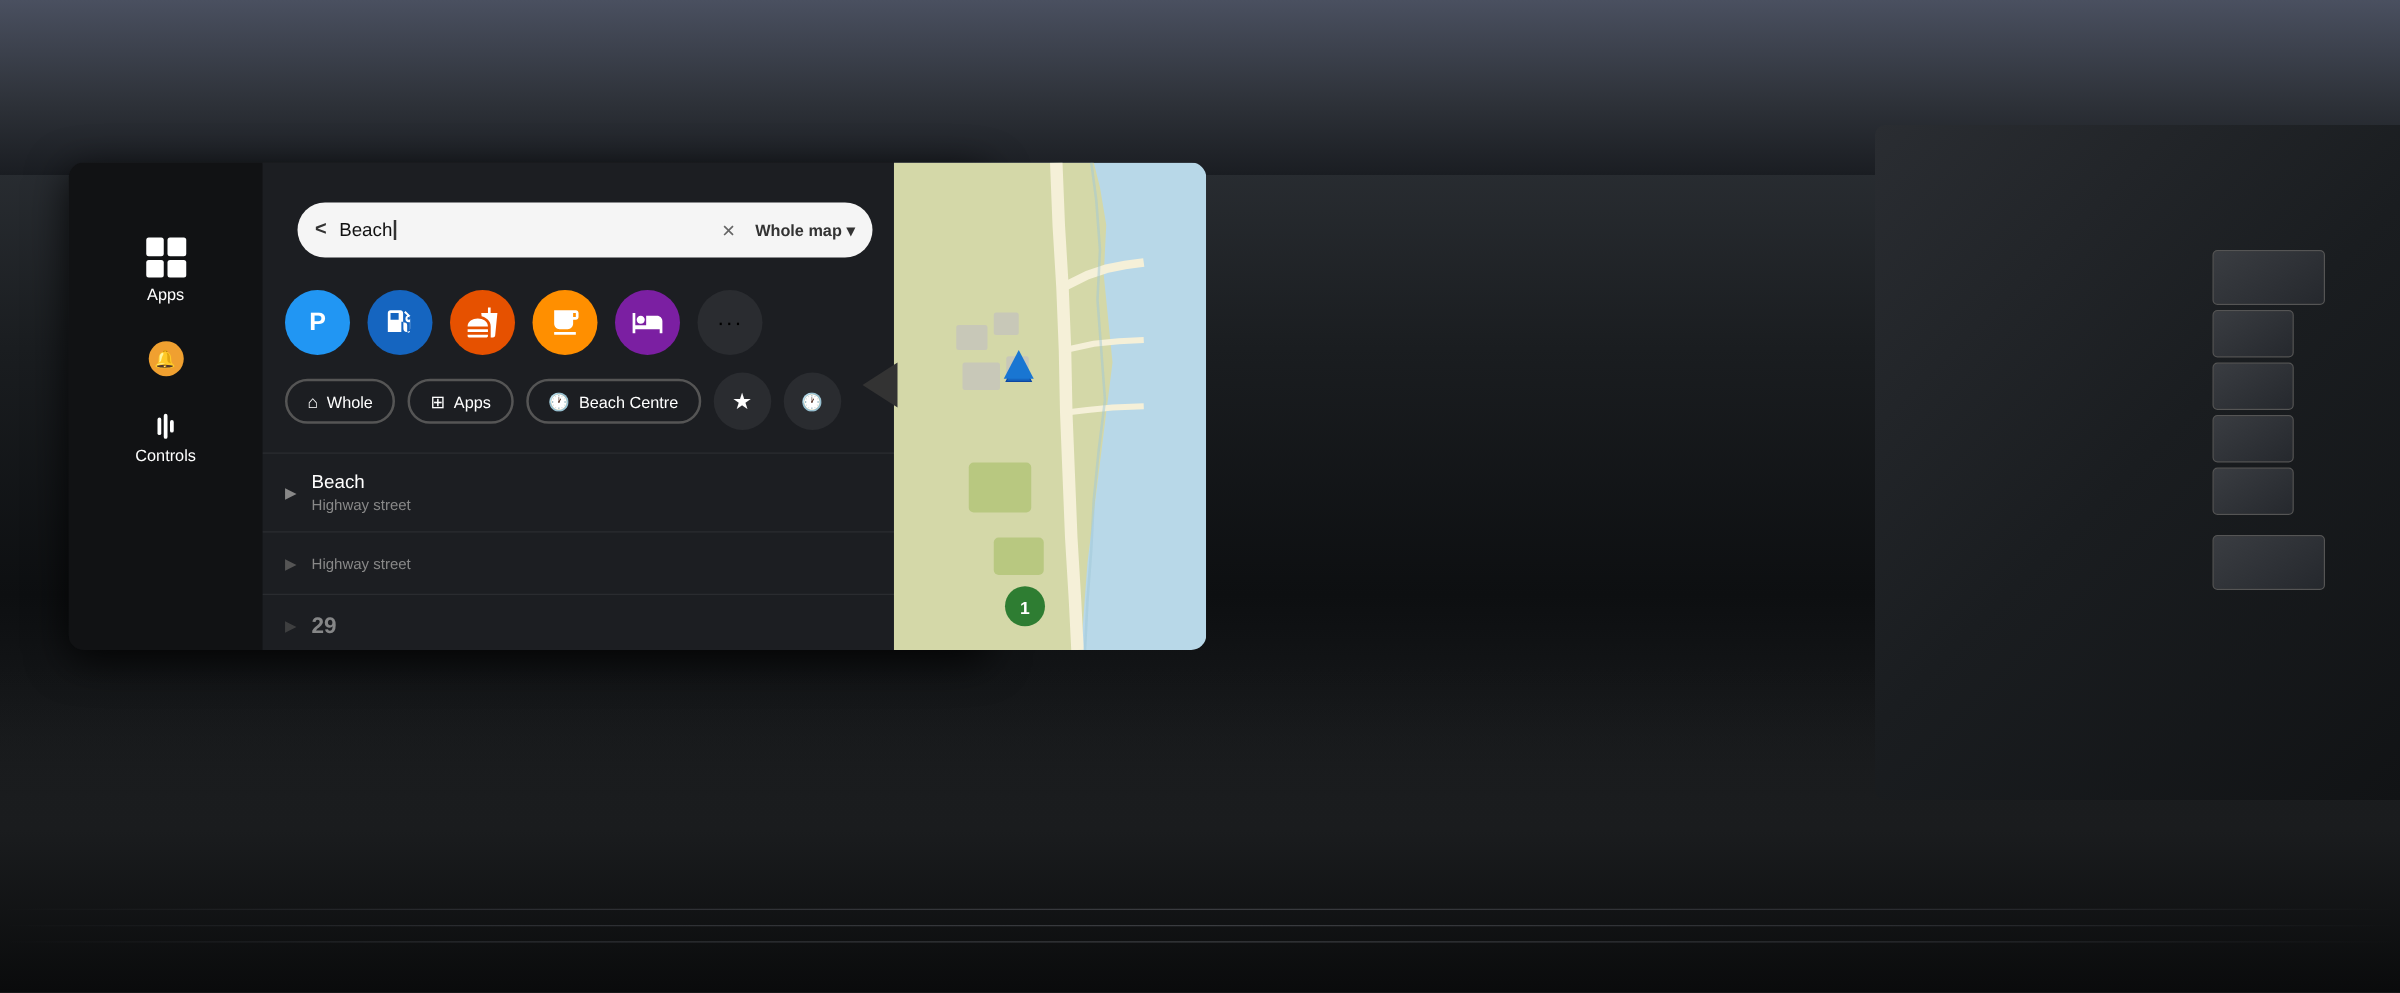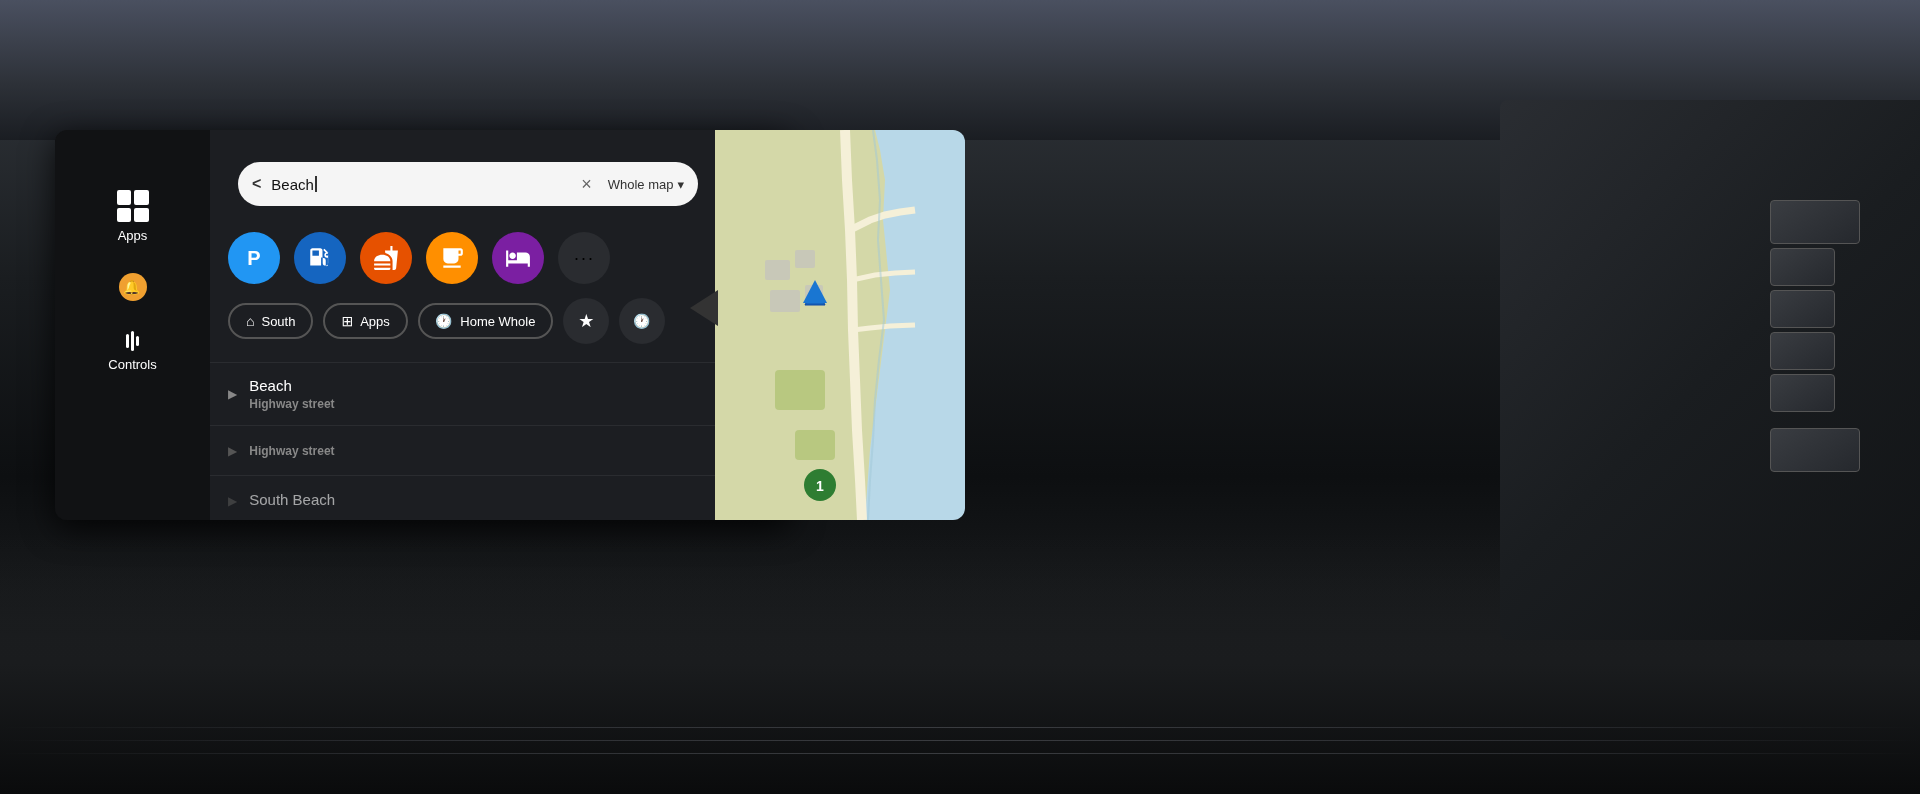--- a/index.html
+++ b/index.html
@@ -187,20 +187,21 @@
 
     .whole-map-btn {
       display: flex;
       align-items: flex-end;
       gap: 4px;
       color: #333;
       font-size: 13px;
       margin-left: 8px;
       cursor: pointer;
       white-space: nowrap;
+      font-weight: bold;
     }
 
     .close-circle-btn {
       width: 38px;
       height: 38px;
       background: #2a2c30;
       border-radius: 50%;
       display: flex;
       align-items: center;
       justify-content: center;
@@ -304,21 +305,20 @@
     .result-name {
       color: #fff;
       font-size: 15px;
       font-weight: 500;
       margin-bottom: 3px;
     }
 
     .result-street {
       color: #888;
       font-size: 12px;
-      font-weight: bold;
     }
 
     .result-distance {
       color: #aaa;
       font-size: 13px;
       text-align: right;
     }
 
     .result-distance .dist-num {
       font-size: 18px;
@@ -503,29 +503,29 @@
         <svg width="26" height="26" viewBox="0 0 24 24" fill="white">
             <path d="M7 13c1.66 0 3-1.34 3-3S8.66 7 7 7s-3 1.34-3 3 1.34 3 3 3zm12-6h-8v7H3V5H1v15h2v-3h18v3h2v-9c0-2.21-1.79-4-4-4z"></path>
           </svg>
       </div>
       <div class="cat-icon dark" style="font-size:18px; letter-spacing:1px;">···</div>
     </div>
 
     <div class="quick-links">
       <div class="quick-link">
         <span class="link-icon">⌂</span>
-        <span>South</span>
+        <span>Whole</span>
       </div>
       <div class="quick-link">
         <span class="link-icon">⊞</span>
         <span>Apps</span>
       </div>
       <div class="quick-link">
         <span class="link-icon">🕐</span>
-        <span>Home Whole</span>
+        <span>Beach Centre</span>
       </div>
       <div class="action-circle">★</div>
       <div class="action-circle" style="font-size:14px;">🕐</div>
     </div>
 
     <div style="height:1px; background:#2a2c30; margin: 0 0 0 0;"></div>
 
     <div class="result-item">
       <span class="result-arrow">▶</span>
       <div class="result-info">
@@ -544,23 +544,20 @@
         <div class="result-street">Highway street</div>
       </div>
       <div class="result-distance">
         <span class="dist-num">18</span>
         <span class="dist-unit">mi</span>
       </div>
     </div>
 
     <div class="result-item partial">
       <span class="result-arrow" style="color:#555;">▶</span>
-      <div class="result-info">
-        <div class="result-name">South Beach</div>
-      </div>
       <div class="result-distance">
         <span class="dist-num">29</span>
       </div>
     </div>
 
   </div>
 </div>
 
 <div class="map-panel">
   <svg class="map-svg" viewBox="0 0 250 390" xmlns="http://www.w3.org/2000/svg">

